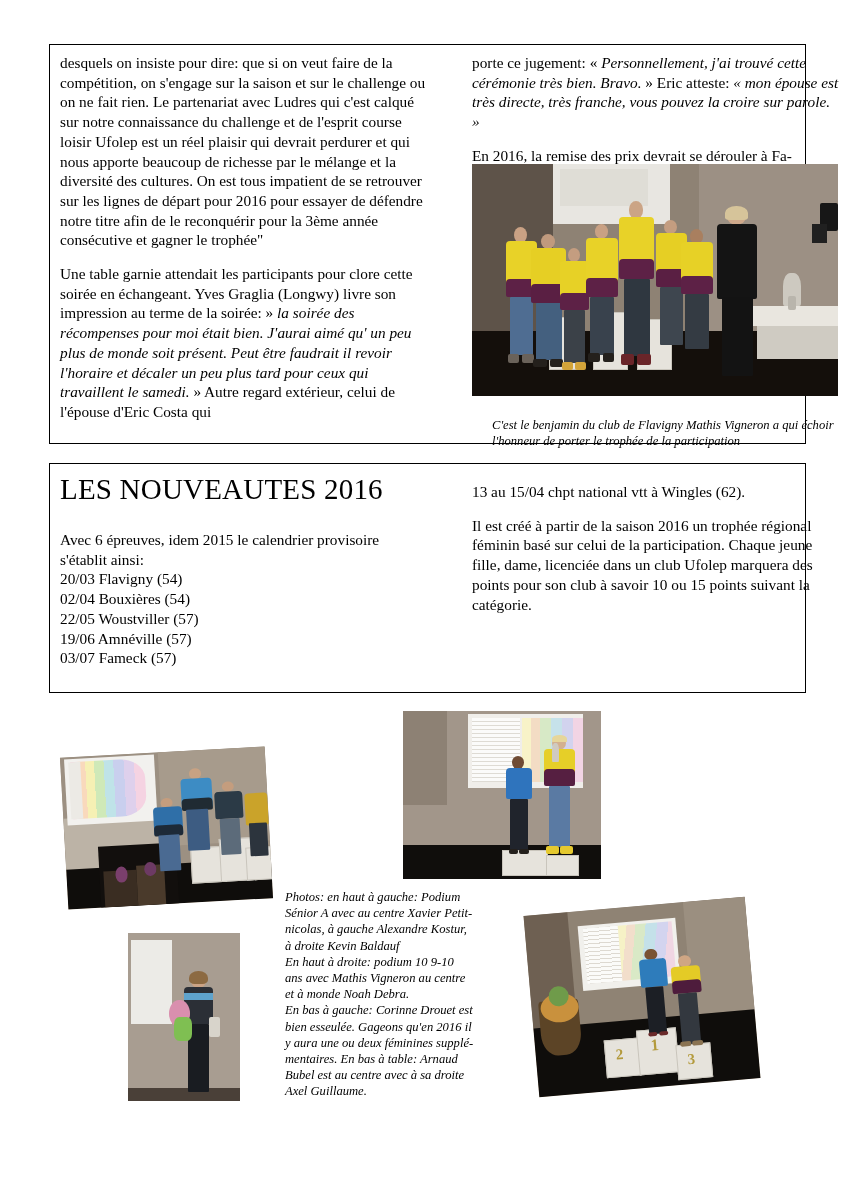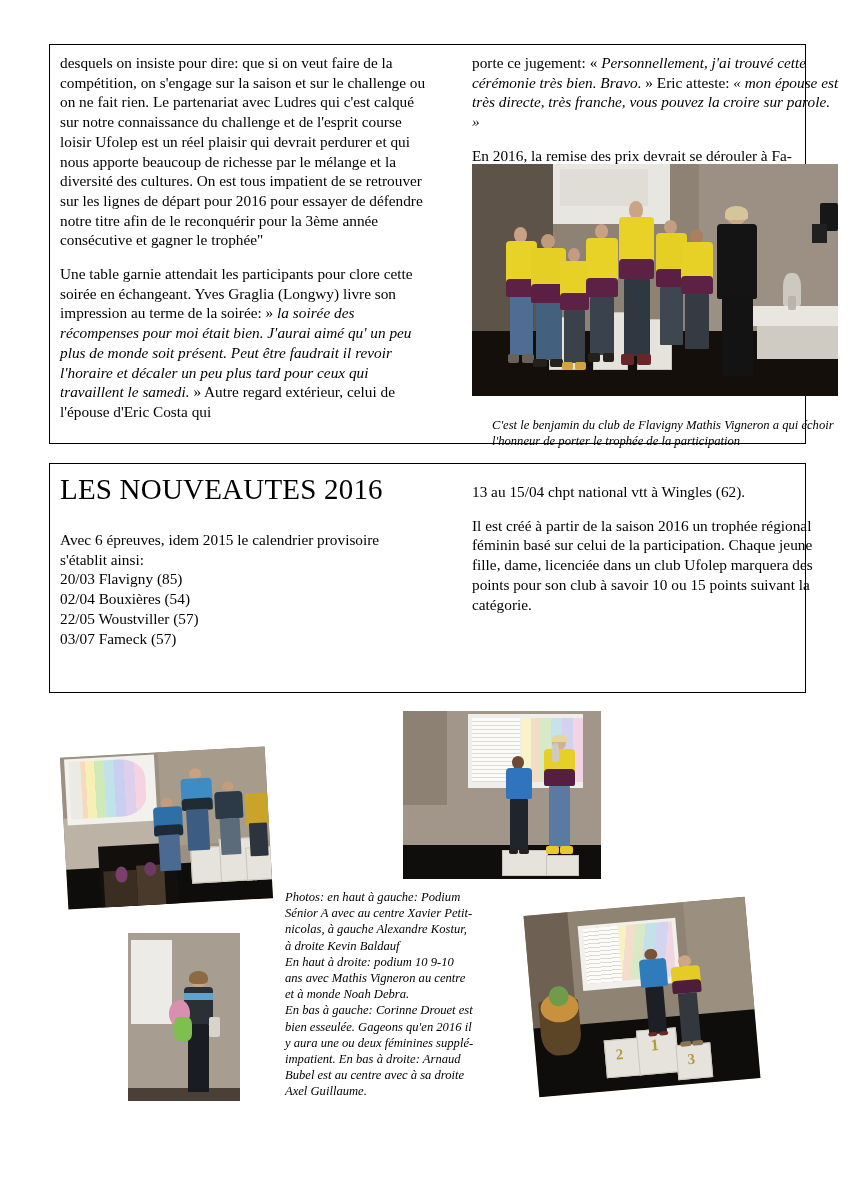--- a/index.html
+++ b/index.html
@@ -197,23 +197,24 @@
     <p class="caption" style="position:absolute;left:20px;top:351px;width:362px;">C'est le benjamin du club de Flavigny Mathis Vigneron a qui échoir l'honneur de porter le trophée de la participation</p>
   </div>
 </div>
 
 <div class="article-box" id="box-bottom">
 
   <div class="col-left">
     <h1 class="headline">LES NOUVEAUTES 2016</h1>
     <p class="body tight">Avec 6 épreuves, idem 2015 le calendrier provisoire s'établit ainsi:</p>
     <div>
-      <div class="cal-line">20/03 Flavigny (85)</div>
+      <div class="cal-line">20/03 Flavigny (54)</div>
       <div class="cal-line">02/04 Bouxières (54)</div>
       <div class="cal-line">22/05 Woustviller (57)</div>
+      <div class="cal-line">19/06 Amnéville (57)</div>
       <div class="cal-line">03/07 Fameck (57)</div>
     </div>
   </div>
 
   <div class="col-right" style="top:18px;">
     <p class="body">13 au 15/04 chpt national vtt à Wingles (62).</p>
     <p class="body">Il est créé à partir de la saison 2016 un trophée régional féminin basé sur celui de la participation. Chaque jeune fille, dame, licenciée dans un club Ufolep marquera des points pour son club à savoir 10 ou 15 points suivant la catégorie.</p>
   </div>
 </div>
 
@@ -361,16 +362,16 @@
   <span class="cap-line">Photos: en haut à gauche: Podium</span>
   <span class="cap-line">Sénior A avec au centre Xavier Petit-</span>
   <span class="cap-line">nicolas, à gauche Alexandre Kostur,</span>
   <span class="cap-line">à droite Kevin Baldauf</span>
   <span class="cap-line">En haut à droite: podium 10 9-10</span>
   <span class="cap-line">ans avec Mathis Vigneron au centre</span>
   <span class="cap-line">et à monde Noah Debra.</span>
   <span class="cap-line">En bas à gauche: Corinne Drouet est</span>
   <span class="cap-line">bien esseulée. Gageons qu'en 2016 il</span>
   <span class="cap-line">y aura une ou deux féminines supplé-</span>
-  <span class="cap-line">impatient. En bas à droite: Arnaud</span>
+  <span class="cap-line">mentaires. En bas à table: Arnaud</span>
   <span class="cap-line">Bubel est au centre avec à sa droite</span>
   <span class="cap-line">Axel Guillaume.</span>
 </div>
 
 </body></html>

